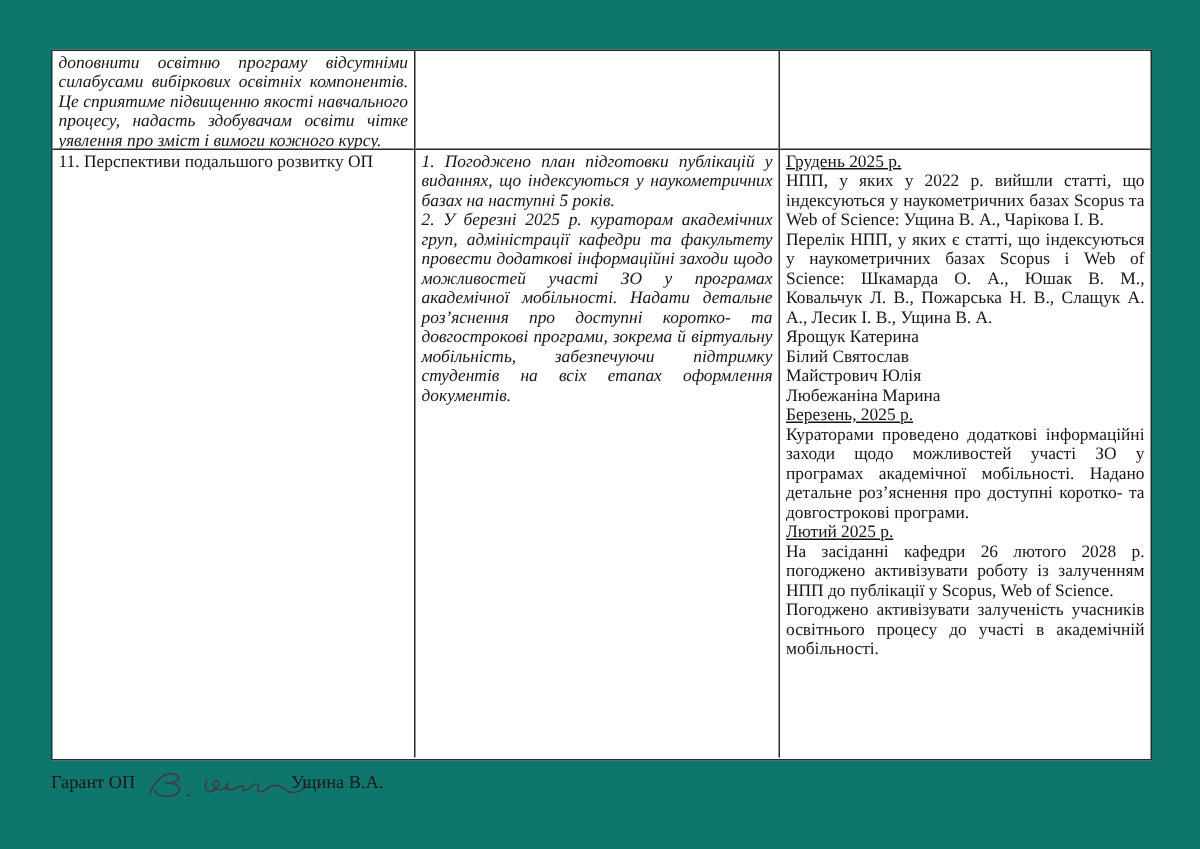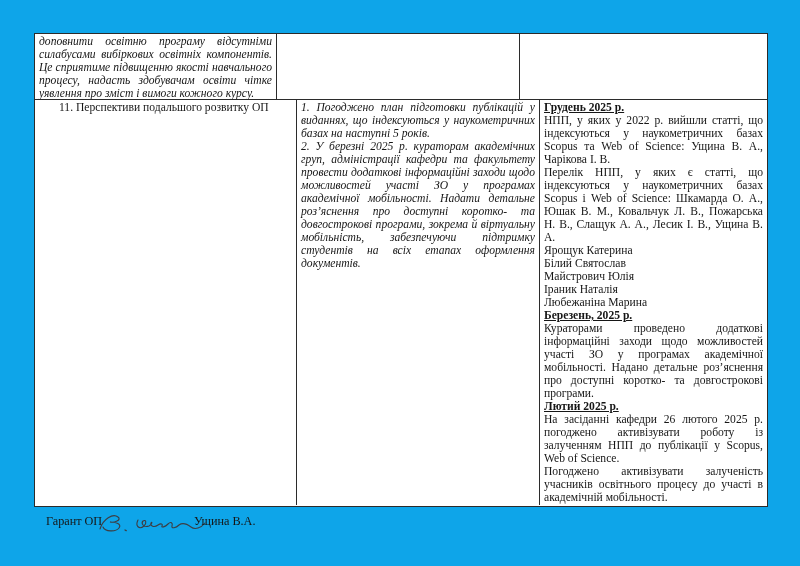--- a/index.html
+++ b/index.html
@@ -9,74 +9,74 @@
     height: 566px;
     background: #ffffff;
     font-family: "Liberation Serif", "DejaVu Serif", serif;
     color: #161616;
     overflow: hidden;
   }
   .page {
     position: relative;
     width: 800px;
     height: 566px;
-    background: #0ea5e9;
+    background: #0f766e;
   }
   .doc-table {
     position: absolute;
     left: 34px;
     top: 33px;
     width: 734px;
     height: 474px;
     border: 1.5px solid #2b2b2b;
     box-sizing: border-box;
     background: #fff;
   }
   .trow { display: flex; box-sizing: border-box; }
   .trow-top {
     height: 66px;
     border-bottom: 1.5px solid #2b2b2b;
   }
-  .trow-main { height: 405px; margin-left: 20px; }
+  .trow-main { height: 405px; }
   .cell {
     box-sizing: border-box;
     padding: 1px 4px 0 4px;
     overflow: hidden;
   }
   .c1 { width: 242px; border-right: 1.5px solid #2b2b2b; }
   .c2 { width: 243px; border-right: 1.5px solid #2b2b2b; font-style: italic; }
   .c3 { flex: 1; }
   .doc-table p {
     margin: 0;
     font-size: 11.6px;
     line-height: 13px;
     text-align: justify;
   }
   .trow-top .c1 p { font-style: italic; }
   .left-align { text-align: left !important; }
   .hd {
-    font-weight: bold;
+    font-weight: normal;
     text-decoration: underline;
     text-align: left;
   }
   .student-line { text-align: center; }
   .footer {
     position: absolute;
     left: 34px;
     top: 508px;
     width: 420px;
     height: 42px;
   }
   .footer .lbl, .footer .nm {
     position: absolute;
     top: 6px;
     font-size: 12.2px;
     white-space: nowrap;
   }
-  .footer .lbl { left: 12px; text-align: center; }
+  .footer .lbl { left: 0; text-align: center; }
   .footer .nm  { left: 160px; }
   .sig {
     position: absolute;
     left: 62px;
     top: 1px;
   }
 </style>
 </head>
 <body>
 
@@ -103,26 +103,25 @@
         <p>2. У березні 2025 р. кураторам академічних груп, адміністрації кафедри та факультету провести додаткові інформаційні заходи щодо можливостей участі ЗО у програмах академічної мобільності. Надати детальне роз’яснення про доступні коротко- та довгострокові програми, зокрема й віртуальну мобільність, забезпечуючи підтримку студентів на всіх етапах оформлення документів.</p>
       </div>
 
       <div class="cell c3">
         <p class="hd">Грудень 2025 р.</p>
         <p>НПП, у яких у 2022 р. вийшли статті, що індексуються у наукометричних базах Scopus та Web of Science: Ущина В. А., Чарікова І. В.</p>
         <p>Перелік НПП, у яких є статті, що індексуються у наукометричних базах Scopus і Web of Science: Шкамарда О. А., Юшак В. М., Ковальчук Л. В., Пожарська Н. В., Слащук А. А., Лесик І. В., Ущина В. А.</p>
         <p class="student-line">Ярощук Катерина</p>
         <p class="student-line">Білий Святослав</p>
         <p class="student-line">Майстрович Юлія</p>
-        <p class="student-line">Іраник Наталія</p>
         <p class="student-line">Любежаніна Марина</p>
         <p class="hd">Березень, 2025 р.</p>
         <p>Кураторами проведено додаткові інформаційні заходи щодо можливостей участі ЗО у програмах академічної мобільності. Надано детальне роз’яснення про доступні коротко- та довгострокові програми.</p>
         <p class="hd">Лютий 2025 р.</p>
-        <p>На засіданні кафедри 26 лютого 2025 р. погоджено активізувати роботу із залученням НПП до публікації у Scopus, Web of Science.</p>
+        <p>На засіданні кафедри 26 лютого 2028 р. погоджено активізувати роботу із залученням НПП до публікації у Scopus, Web of Science.</p>
         <p>Погоджено активізувати залученість учасників освітнього процесу до участі в академічній мобільності.</p>
       </div>
 
     </div>
   </div>
 
   <div class="footer">
     <span class="lbl">Гарант ОП</span>
     <span class="sig">
       <svg width="112" height="32" viewBox="0 0 112 32" aria-hidden="true">

